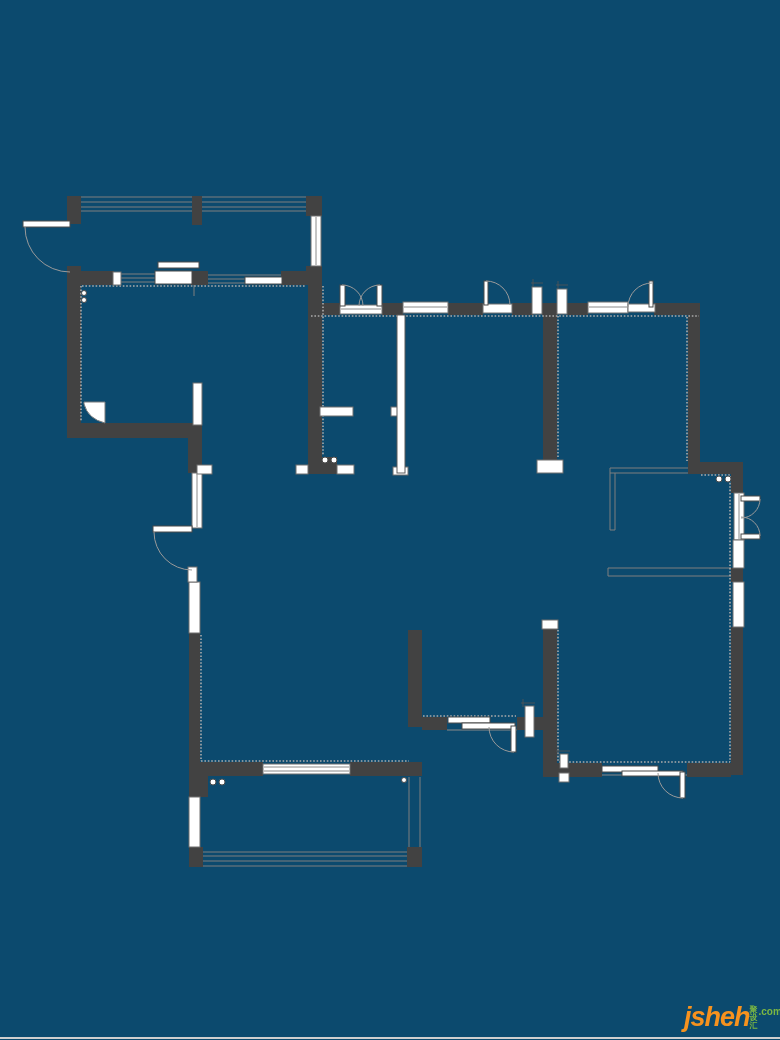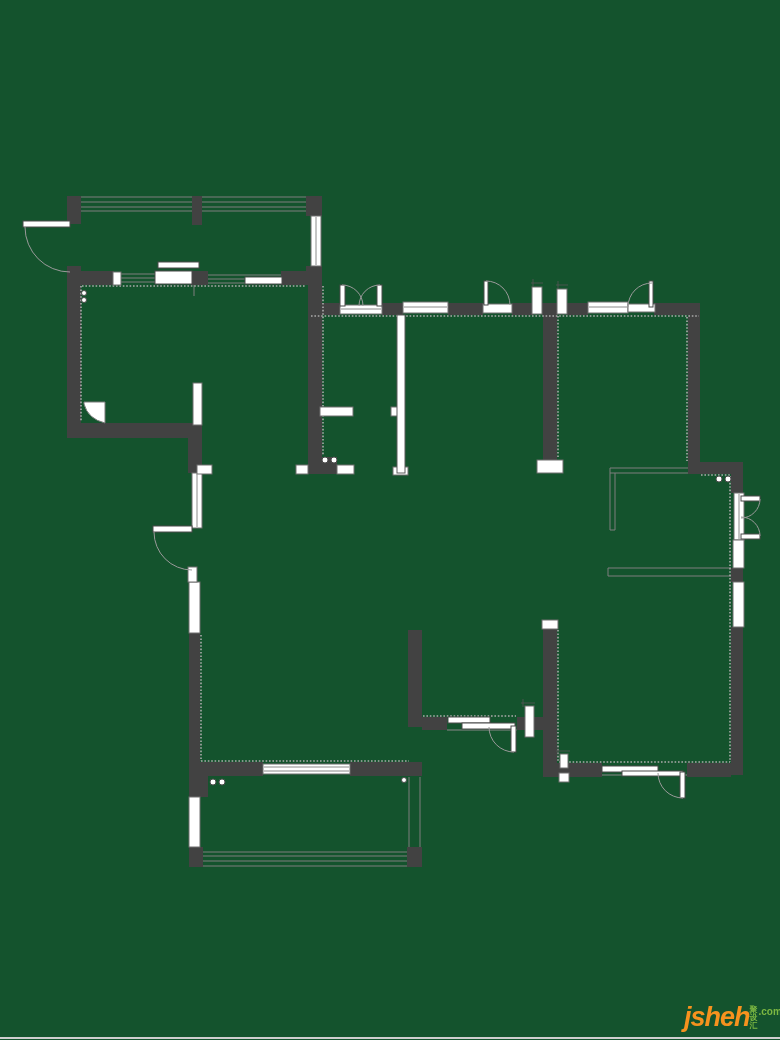--- a/index.html
+++ b/index.html
@@ -1,16 +1,16 @@
 <!DOCTYPE html>
 <html><head>
 <meta charset="utf-8">
 <style>
   html,body{margin:0;padding:0;background:#fff;}
-  #stage{position:relative;width:780px;height:1040px;background:#14532d;overflow:hidden;
+  #stage{position:relative;width:780px;height:1040px;background:#0c4a6e;overflow:hidden;
          font-family:"Liberation Sans",sans-serif;}
   #plan-svg{position:absolute;left:0;top:0;}
   
   .wall{fill:#424242;stroke:none;}
   .win{fill:#ffffff;stroke:#6e6e6e;stroke-width:1;}
   .thinwall{fill:#ffffff;stroke:#5a5a5a;stroke-width:1;}
   .panel{fill:#ffffff;stroke:#4a4a4a;stroke-width:1;}
   .strip{stroke:#7f7f7f;stroke-width:1;fill:none;}
   .mull{stroke:#8a8a8a;stroke-width:1;fill:none;}
   .hatch{stroke:#ababab;stroke-width:1.6;stroke-dasharray:1.6 1.8;fill:none;}

